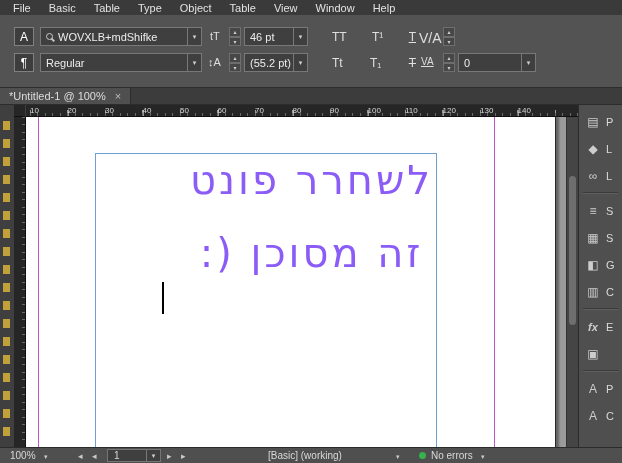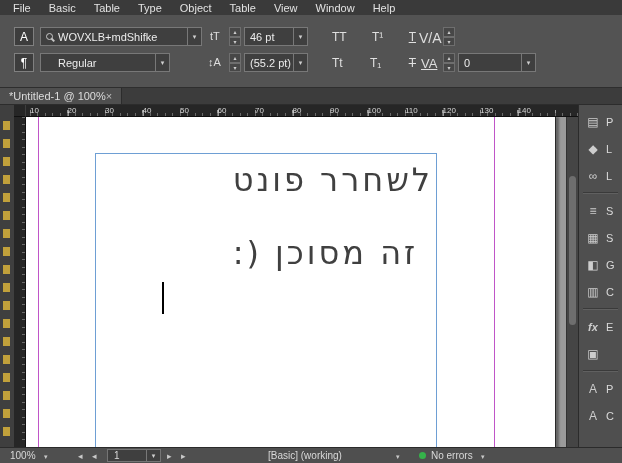--- a/index.html
+++ b/index.html
@@ -35,21 +35,21 @@
   .case-row { position:absolute; width:84px; height:19px; display:flex; align-items:center;
               justify-content:space-between; }
   .case-row span { font-size:12px; color:#e0e0e0; }
   .case-row .u { text-decoration:underline; }
   .case-row .s { text-decoration:line-through; }
   .track-u { text-decoration:underline; }
 
   
   .tabbar { position:absolute; top:88px; left:0; right:0; height:17px; background:#3c3c3c;
             border-bottom:1px solid #2c2c2c; display:flex; }
-  .tab { background:#4f4f4f; display:flex; align-items:center; padding:0 9px;
+  .tab { background:#4f4f4f; display:flex; align-items:center; gap:9px; padding:0 9px;
          font-size:11px; color:#dddddd; border-right:1px solid #2c2c2c; }
   .tab-close { color:#bdbdbd; font-size:11px; }
 
   
   .doc { position:absolute; top:105px; left:0; right:44px; bottom:16px; background:#9b9b9b; }
   .left-strip { position:absolute; left:0; top:0; width:14px; bottom:0; background:#3f3f3f; }
   .left-strip::before { content:""; position:absolute; left:3px; top:16px; bottom:4px; width:7px;
       background:repeating-linear-gradient(180deg,#d8b23a 0 9px,transparent 9px 18px); opacity:.85; }
   .corner { position:absolute; left:14px; top:0; width:12px; height:12px; background:#262626;
             border-right:1px solid #3e3e3e; border-bottom:1px solid #101010; }
@@ -65,23 +65,23 @@
   .vruler::after { content:""; position:absolute; top:0; bottom:0; right:0; width:3px;
       background:repeating-linear-gradient(180deg,#6a6a6a 0 1px,transparent 1px 7.5px); }
   .viewport { position:absolute; left:26px; top:12px; right:12px; bottom:0; overflow:hidden;
               background:#9b9b9b; }
   .page { position:absolute; left:0; top:0; width:530px; height:345px; background:#ffffff;
           border-right:1px solid #2a2a2a; box-shadow:3px 0 2px rgba(0,0,0,.35); }
   .guide { position:absolute; top:0; bottom:0; width:1px; background:#c055c8; }
   .g1 { left:12px; } .g2 { left:468px; }
   .frame { position:absolute; left:69px; top:36px; width:342px; height:320px;
            border:1px solid #6e9fd4; }
-  .heb { position:absolute; right:3px; top:-10px; direction:rtl; text-align:left;
-         font-family:"DejaVu Sans",sans-serif; font-size:32px; line-height:73px;
-         letter-spacing:3px; color:#404040; white-space:nowrap; }
+  .heb { position:absolute; right:3px; top:-10px; direction:rtl; text-align:center;
+         font-family:"DejaVu Sans",sans-serif; font-size:40px; line-height:73px;
+         letter-spacing:3px; color:#8b5cf6; white-space:nowrap; }
   .caret { position:absolute; left:66px; top:128px; width:2px; height:32px; background:#000; }
   .vscroll { position:absolute; right:0; top:12px; width:12px; bottom:0; background:#454545;
              border-left:1px solid #333; }
   .thumb { position:absolute; left:2px; right:2px; top:18%; height:45%; background:#6e6e6e;
            border-radius:5px; }
 
   
   .panel { position:absolute; top:105px; right:0; width:44px; bottom:16px; background:#4f4f4f;
            border-left:1px solid #2b2b2b; padding-top:3px; }
   .p-item { height:27px; display:flex; align-items:center; gap:5px; padding-left:6px;
@@ -120,21 +120,21 @@
 
 <div class="toolbar">
   <div class="tool-btn" style="left:14px;top:12px;">A</div>
   <div class="tool-btn" style="left:14px;top:38px;">¶</div>
 
   <div class="combo" style="left:40px;top:12px;width:162px;">
     <span class="mag"></span>
     <span class="combo-text">WOVXLB+mdShifke</span>
     <span class="chev"></span>
   </div>
-  <div class="combo" style="left:40px;top:38px;width:130px;padding-left:12px;">
+  <div class="combo" style="left:40px;top:38px;width:162px;">
     <span class="combo-text">Regular</span>
     <span class="chev"></span>
   </div>
 
   <span class="glyph" style="left:210px;top:15px;">tT</span>
   <div class="spin" style="left:229px;top:12px;">
       <span class="up"></span>
       <span class="dn"></span>
     </div>
   <div class="combo" style="left:244px;top:12px;width:64px;">
@@ -162,21 +162,21 @@
       <span>T₁</span>
       <span class="s">T</span>
     </div>
 
   <span class="glyph" style="left:419px;top:15px;font-size:14px;">V/A</span>
   <div class="spin" style="left:443px;top:12px;">
       <span class="up"></span>
       <span class="dn"></span>
     </div>
 
-  <span class="glyph track-u" style="left:421px;top:41px;font-size:13px;">VA</span>
+  <span class="glyph track-u" style="left:421px;top:41px;font-size:10px;">VA</span>
   <div class="spin" style="left:443px;top:38px;">
       <span class="up"></span>
       <span class="dn"></span>
     </div>
   <div class="combo" style="left:458px;top:38px;width:78px;">
     <span class="combo-text">0</span>
     <span class="chev"></span>
   </div>
 </div>
 

